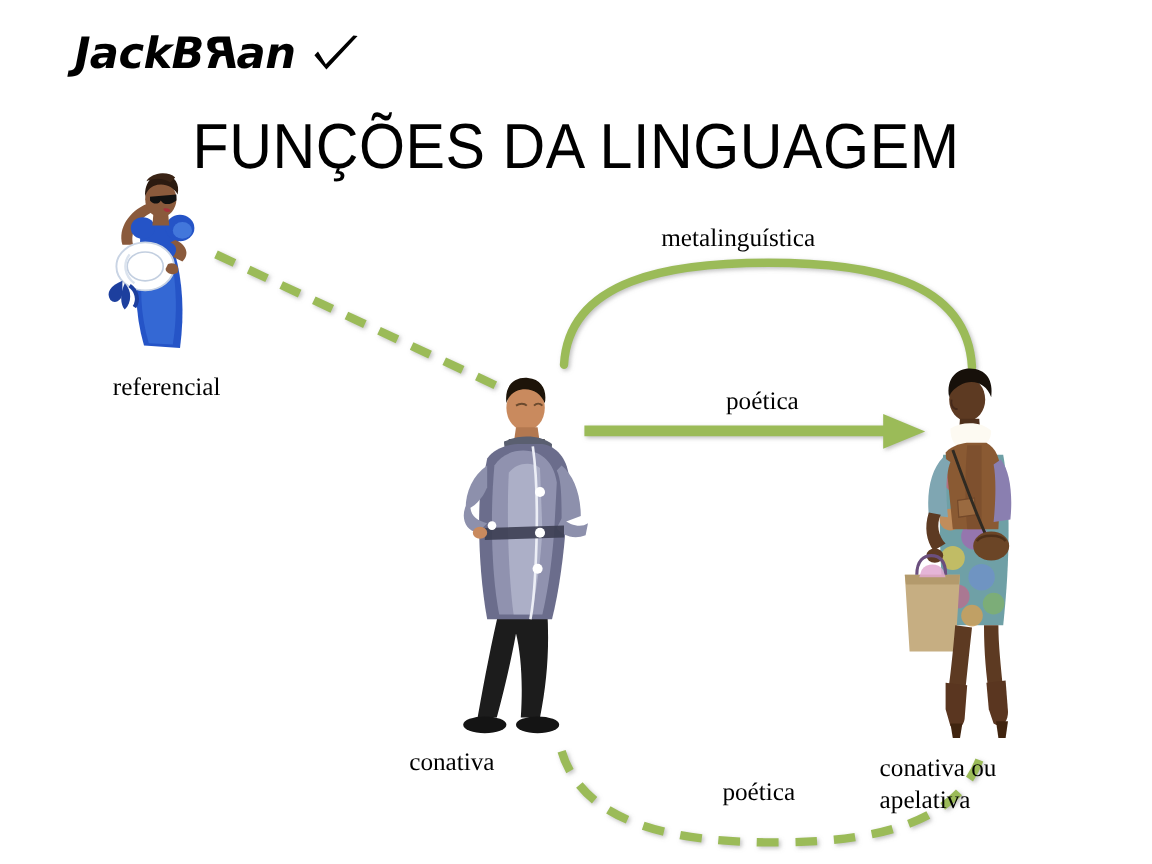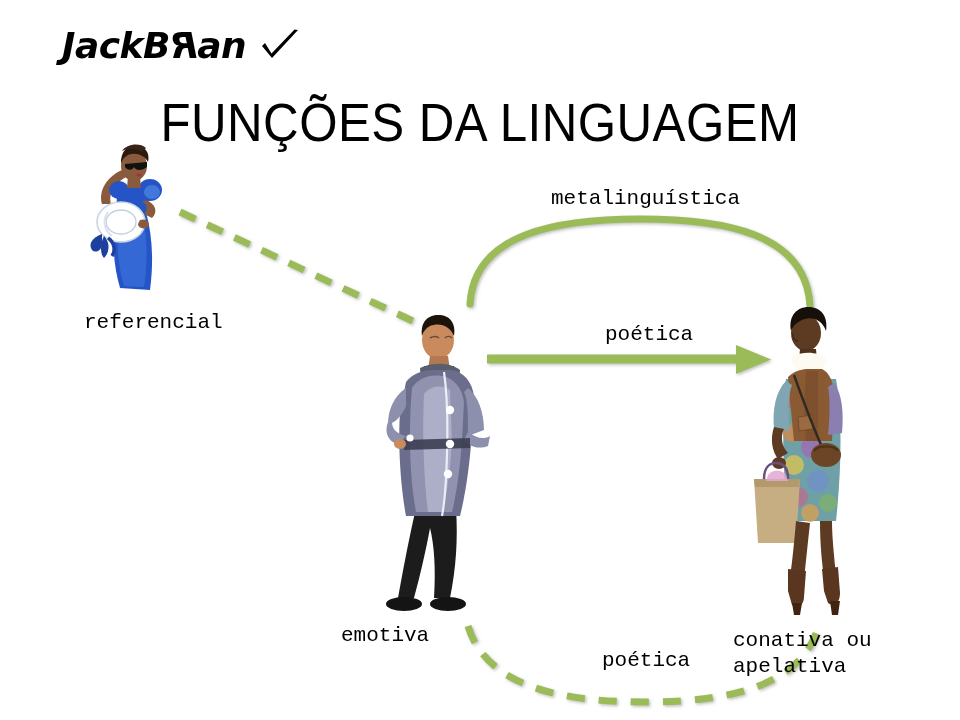--- a/index.html
+++ b/index.html
@@ -69,27 +69,27 @@
     left: 0;
     top: 0;
     width: 960px;
     height: 720px;
     pointer-events: none;
   }
 
   
   .label {
     position: absolute;
-    font-family: Liberation Mono, monospace;
+    font-family: Liberation Serif, serif;
     font-size: 21px;
     color: #000000;
     white-space: nowrap;
     line-height: 1.22;
   }
-  #label-referencial     { left: 84px;  top: 310px; }
+  #label-referencial     { left: 94px;  top: 310px; }
   #label-metalinguistica { left: 551px; top: 186px; }
   #label-poetica         { left: 605px; top: 322px; }
   #label-emotiva         { left: 341px; top: 623px; }
   #label-fatica          { left: 602px; top: 648px; }
   #label-conativa {
     left: 733px;
     top: 628px;
     width: 227px;
     text-align: left;
     white-space: normal;
@@ -284,17 +284,17 @@
       <path d="M40 264 L58 266 L56 292 C 56 300, 50 304, 44 300 L40 286 Z" fill="#5a3620"></path>
       <path d="M44 298 L54 298 L52 310 L46 310 Z" fill="#40240f"></path>
       <path d="M74 264 L90 262 L92 288 C 92 298, 86 302, 80 298 L76 286 Z" fill="#5a3620"></path>
       <path d="M82 296 L92 296 L90 310 L84 310 Z" fill="#40240f"></path>
     </svg>
   </div>
 
   <div class="label" id="label-referencial">referencial</div>
   <div class="label" id="label-metalinguistica">metalinguística</div>
   <div class="label" id="label-poetica">poética</div>
-  <div class="label" id="label-emotiva">emotiva</div>
+  <div class="label" id="label-emotiva">conativa</div>
   <div class="label" id="label-fatica">poética</div>
   <div class="label" id="label-conativa"><span>conativa ou</span><br><span>apelativa</span></div>
 
 </div>
 
 </body></html>

